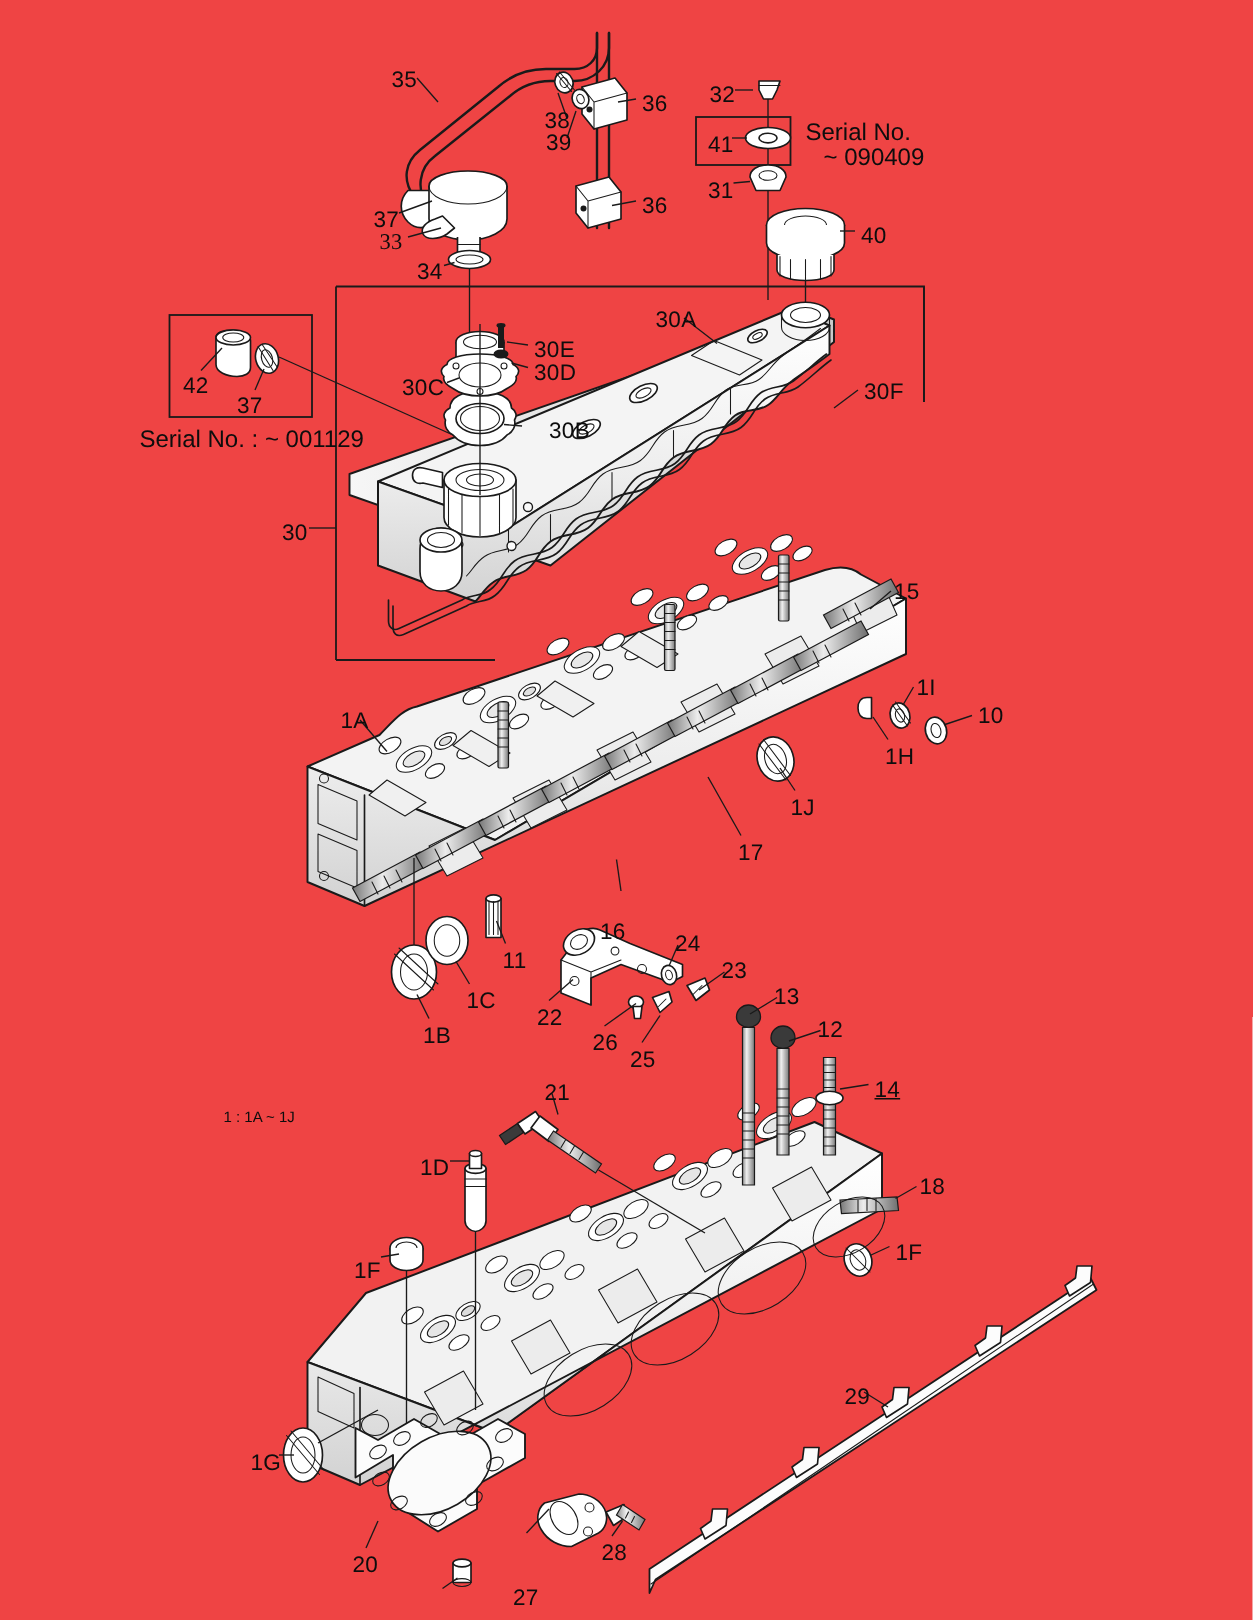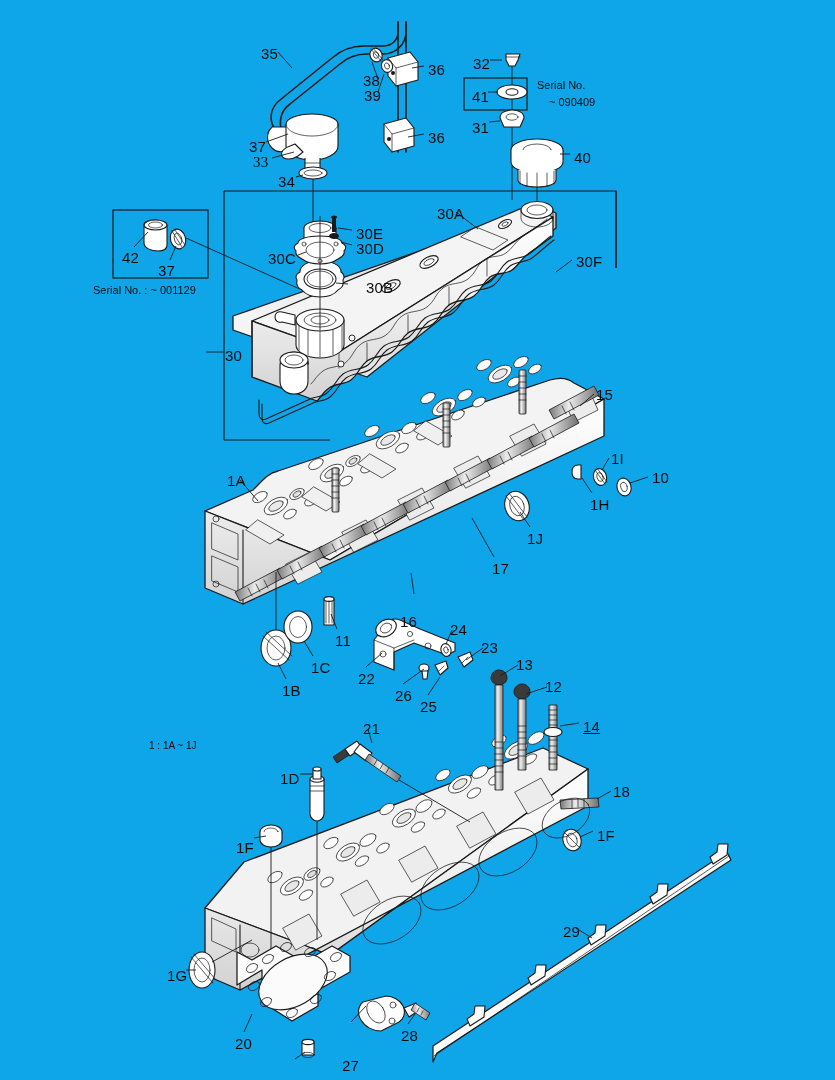--- a/index.html
+++ b/index.html
@@ -5,37 +5,37 @@
 <style>
   html, body {
     margin: 0;
     padding: 0;
     background: #f5f5f5;
   }
   #page {
     position: relative;
     width: 835px;
     height: 1080px;
-    background: #0ea5e9;
+    background: #ef4444;
     font-family: "Liberation Sans", sans-serif;
     overflow: hidden;
   }
   .lbl {
     position: absolute;
     font-family: "Liberation Sans", sans-serif;
     font-size: 15px;
     color: #0d0d0d;
     white-space: nowrap;
     line-height: 1;
     letter-spacing: 0.2px;
   }
   .note {
     position: absolute;
     font-family: "Liberation Sans", sans-serif;
-    font-size: 11px;
+    font-size: 16px;
     color: #0d0d0d;
     white-space: nowrap;
     line-height: 1.25;
   }
   .legend {
     position: absolute;
     font-family: "Liberation Sans", sans-serif;
     font-size: 10px;
     color: #0d0d0d;
     white-space: nowrap;
@@ -1034,21 +1034,21 @@
       <div class="lbl" style="left: 428px; top: 130px;">36</div>
       <div class="lbl" style="left: 473px; top: 56px;">32</div>
       <div class="lbl" style="left: 472px; top: 89px;">41</div>
       <div class="lbl" style="left: 472px; top: 120px;">31</div>
       <div class="lbl" style="left: 574px; top: 150px;">40</div>
       <div class="lbl" style="left: 249px; top: 139px;">37</div>
       <div class="lbl" style="left: 253px; top: 155px; font-family: Liberation Serif, serif;">33</div>
       <div class="lbl" style="left: 278px; top: 174px;">34</div>
       <div class="lbl" style="left: 122px; top: 250px;">42</div>
       <div class="lbl" style="left: 158px; top: 263px;">37</div>
-      <div class="lbl" style="left: 188px; top: 348px; margin-left: 37px;">30</div>
+      <div class="lbl" style="left: 188px; top: 348px;">30</div>
       <div class="lbl" style="left: 437px; top: 206px;">30A</div>
       <div class="lbl" style="left: 352px; top: 280px; margin-left: 14px;">30B</div>
       <div class="lbl" style="left: 268px; top: 251px;">30C</div>
       <div class="lbl" style="left: 356px; top: 241px;">30D</div>
       <div class="lbl" style="left: 356px; top: 226px;">30E</div>
       <div class="lbl" style="left: 576px; top: 254px;">30F</div>
       <div class="lbl" style="left: 596px; top: 387px;">15</div>
       <div class="lbl" style="left: 611px; top: 451px;">1I</div>
       <div class="lbl" style="left: 652px; top: 470px;">10</div>
       <div class="lbl" style="left: 590px; top: 497px;">1H</div>

